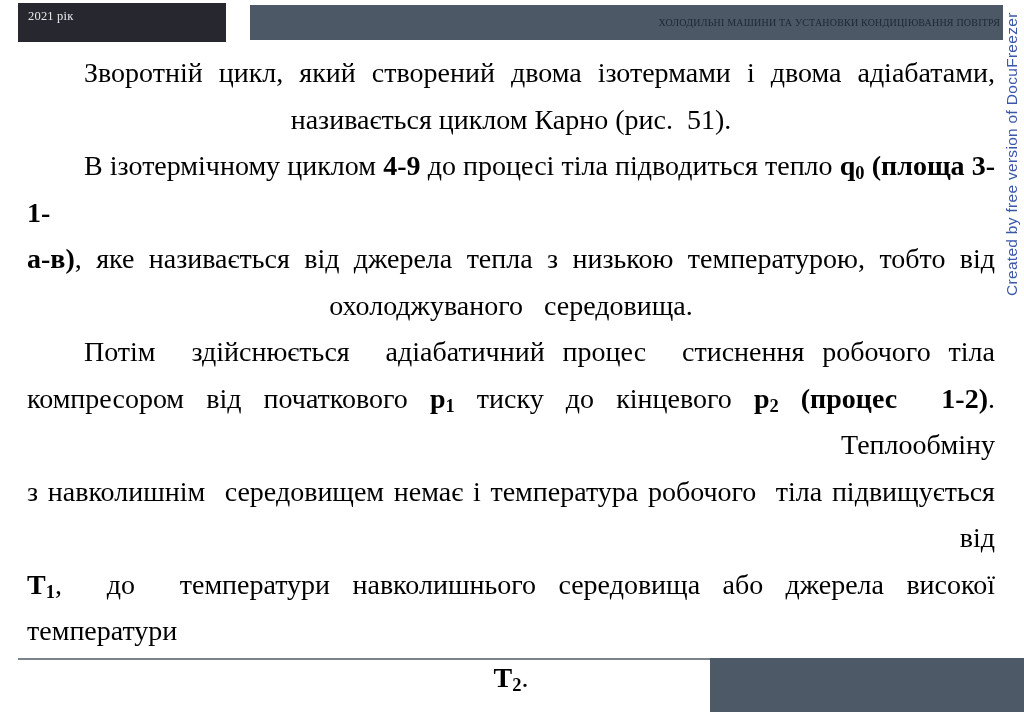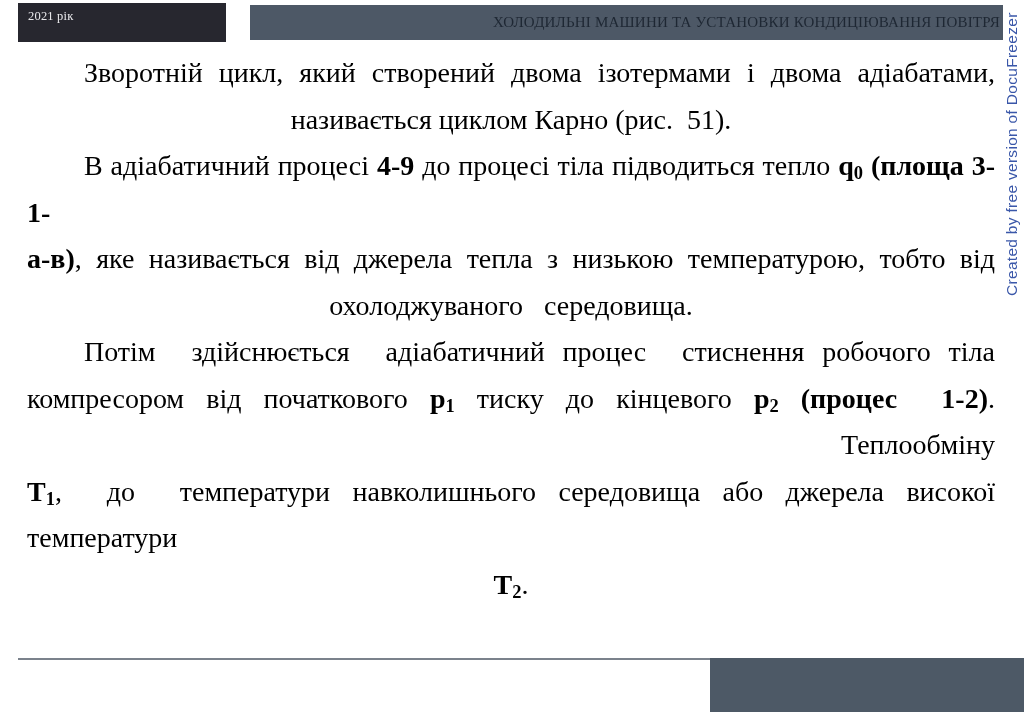--- a/index.html
+++ b/index.html
@@ -5,21 +5,21 @@
   html,body{margin:0;padding:0;background:#fff;}
   .page{position:relative;width:1024px;height:724px;background:#ffffff;overflow:hidden;
         font-family:"Liberation Serif",serif;}
   
   .bar-dark{position:absolute;left:18px;top:3px;width:208px;height:39px;
             background:var(--dark-bar,#27272f);box-sizing:border-box;padding:3px 0 0 10px;}
   .bar-dark .year{color:var(--year-text,#e9e9ec);font-size:12.5px;letter-spacing:.2px;}
   .bar-slate{position:absolute;left:250px;top:5px;width:753px;height:35px;
              background:var(--slate-bar,#4d5866);box-sizing:border-box;
              display:flex;align-items:center;justify-content:flex-end;padding-right:3px;}
-  .bar-slate .course{color:var(--title-text,#1e2733);font-size:15px;letter-spacing:.2px;
+  .bar-slate .course{color:var(--title-text,#1e2733);font-size:10px;letter-spacing:.2px;
              font-family:"Liberation Serif",serif;}
   
   .content{position:absolute;left:27px;right:29px;top:50px;color:var(--body-text,#000);
            font-size:28px;line-height:46.5px;}
   .line{text-align:center;}
   .line.justify{text-align:justify;text-align-last:justify;}
   .line.indent{text-indent:57px;}
   .b{font-weight:bold;}
   sub.sub{font-size:0.66em;line-height:0;vertical-align:-0.22em;}
   
@@ -45,27 +45,28 @@
   <div class="bar-slate">
     <span class="course">ХОЛОДИЛЬНІ МАШИНИ ТА УСТАНОВКИ КОНДИЦІЮВАННЯ ПОВІТРЯ</span>
   </div>
 
   <div class="content">
       <div>
         <div class="line justify indent"><span>Зворотній цикл, який створений двома ізотермами і двома адіабатами,</span></div>
         <div class="line"><span>називається циклом Карно (рис.&nbsp; 51).</span></div>
       </div>
       <div>
-        <div class="line justify indent"><span>В адіабатичний процесі </span><span class="b">4-9</span><span> до процесі тіла підводиться тепло </span><span class="b">q</span><sub class="sub b">0</sub><span class="b"> (площа 3-1-</span></div>
+        <div class="line justify indent"><span>В ізотермічному циклом </span><span class="b">4-9</span><span> до процесі тіла підводиться тепло </span><span class="b">q</span><sub class="sub b">0</sub><span class="b"> (площа 3-1-</span></div>
         <div class="line justify"><span class="b">а-в)</span><span>, яке називається від джерела тепла з низькою температурою, тобто від</span></div>
         <div class="line"><span>охолоджуваного &nbsp; середовища.</span></div>
       </div>
       <div>
         <div class="line justify indent"><span>Потім &nbsp;здійснюється &nbsp;адіабатичний процес &nbsp;стиснення робочого тіла</span></div>
         <div class="line justify"><span>компресором від початкового </span><span class="b">p</span><sub class="sub b">1</sub><span> тиску до кінцевого </span><span class="b">p</span><sub class="sub b">2</sub><span class="b"> (процес &nbsp;1-2)</span><span>. &nbsp;Теплообміну</span></div>
+        <div class="line justify"><span>з навколишнім &nbsp;середовищем немає і температура робочого &nbsp;тіла підвищується &nbsp;від</span></div>
         <div class="line justify"><span class="b">Т</span><sub class="sub b">1</sub><span>, &nbsp;до &nbsp;температури навколишнього середовища або джерела високої температури</span></div>
         <div class="line"><span class="b">Т</span><sub class="sub b">2</sub><span>.</span></div>
       </div>
     </div>
 
   <div class="divider"></div>
   <div class="footer-block"></div>
 
   <div class="watermark">Created by free version of DocuFreezer</div>
 

